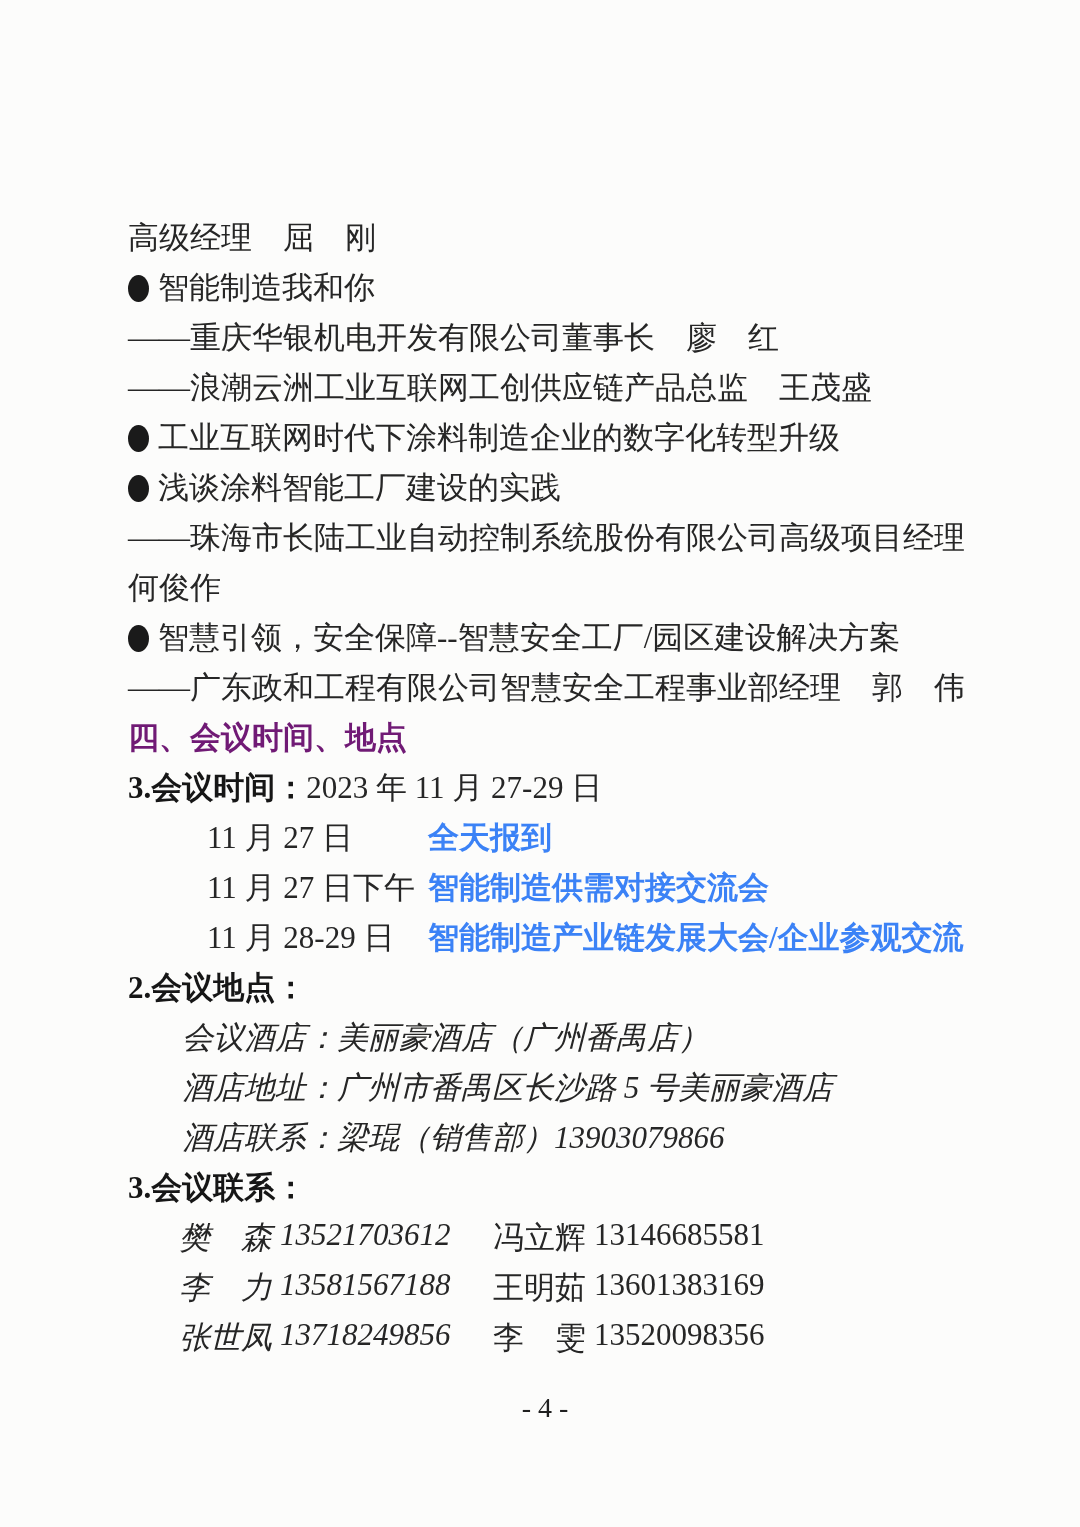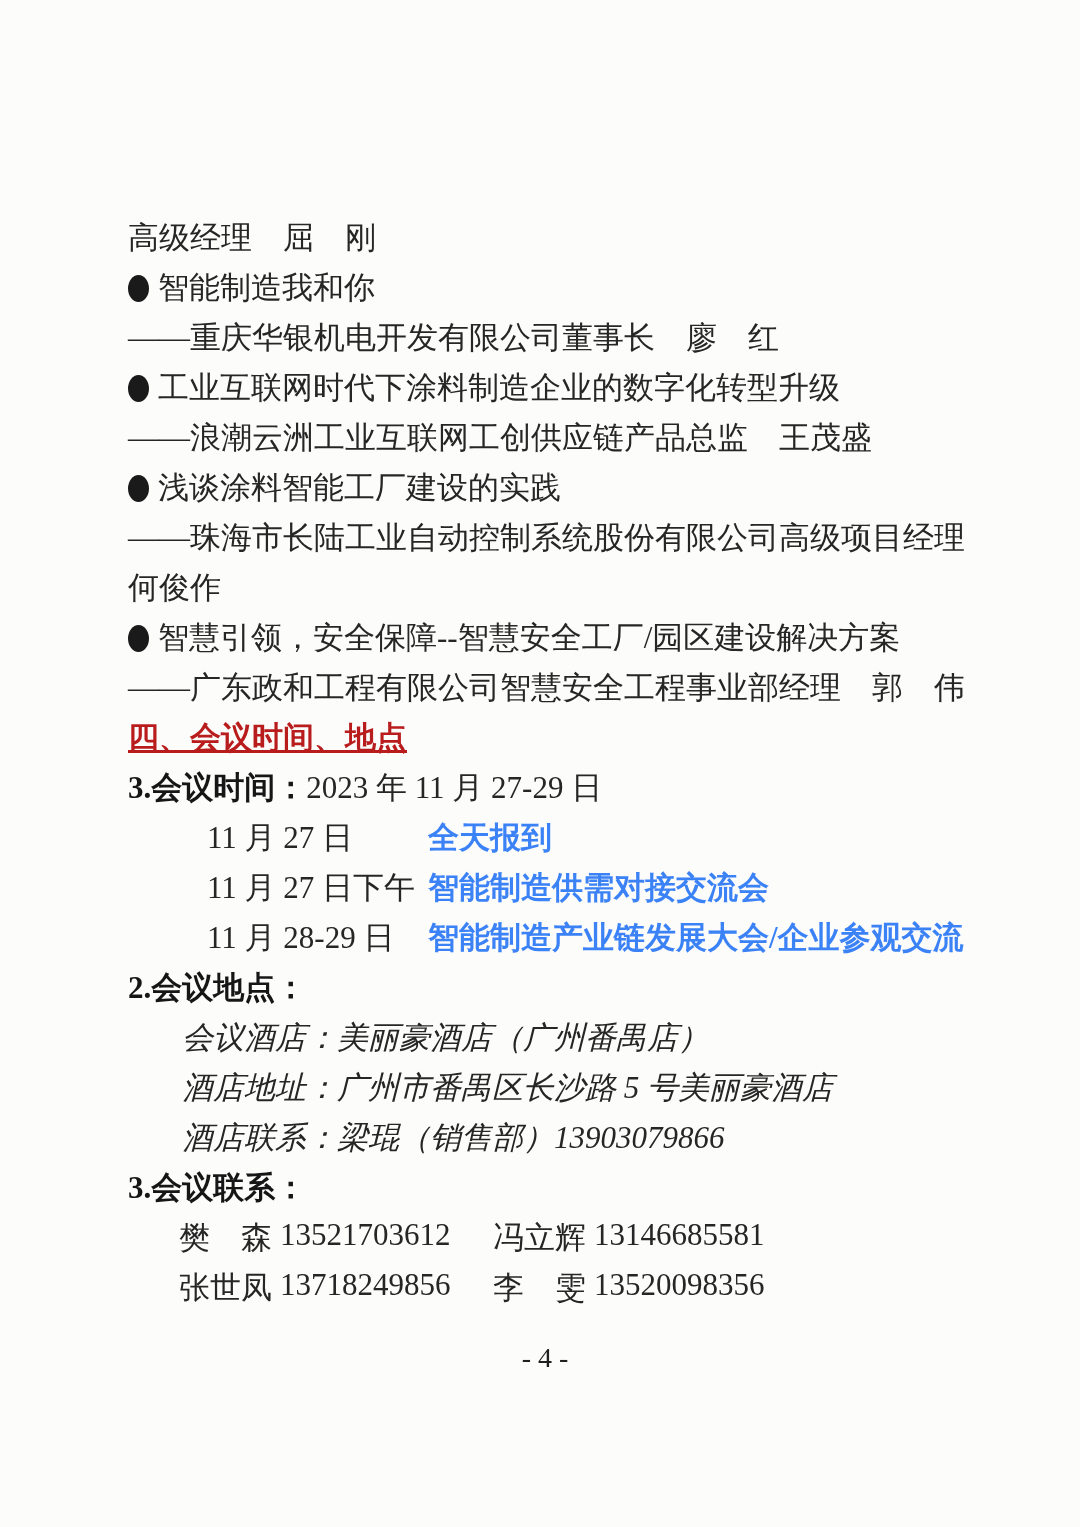--- a/index.html
+++ b/index.html
@@ -26,29 +26,29 @@
     font-size: 31px;
     color: #262626;
   }
   .bullet-dot {
     width: 21px; height: 27px;
     border-radius: 50%;
     background: #1a1a1a;
     margin-right: 9px;
     flex: none;
   }
-  .heading { font-weight: bold; color: #b91c1c; text-decoration: underline; }
+  .heading { font-weight: bold; color: #701a75; }
   .num-label { font-weight: bold; color: #161616; }
   .sched { margin-left: 79px; }
   .sched-date { display: inline-block; width: 221px; flex: none; }
   .sched-event { font-weight: bold; color: #3b82f6; }
   .indent { margin-left: 54px; font-style: italic; }
   .contacts { margin-left: 51px; }
   .ccell { display: flex; white-space: pre; }
-  .ccell.first { width: 314px; flex: none; }
+  .ccell.first { width: 314px; flex: none; font-style: italic; }
   .cname { display: inline-block; width: 101px; flex: none; }
   .pagenum {
     justify-content: center;
     margin-top: 20px;
     font-size: 28px;
     color: #1f1f1f;
   }
 </style>
 </head>
 <body>
@@ -62,25 +62,25 @@
 
     <div class="line">
       <span class="bullet-dot"></span>
       <span>智能制造我和你</span>
     </div>
     <div class="line">
       <span>——重庆华银机电开发有限公司董事长　廖　红</span>
     </div>
 
     <div class="line">
+      <span>——浪潮云洲工业互联网工创供应链产品总监　王茂盛</span>
+    </div>
+    <div class="line">
       <span class="bullet-dot"></span>
       <span>工业互联网时代下涂料制造企业的数字化转型升级</span>
-    </div>
-    <div class="line">
-      <span>——浪潮云洲工业互联网工创供应链产品总监　王茂盛</span>
     </div>
 
     <div class="line">
       <span class="bullet-dot"></span>
       <span>浅谈涂料智能工厂建设的实践</span>
     </div>
     <div class="line">
       <span>——珠海市长陆工业自动控制系统股份有限公司高级项目经理</span>
     </div>
     <div class="line">
@@ -136,20 +136,28 @@
     <div class="line contacts">
       <span class="ccell first">
         <span class="cname">樊　森</span><span>13521703612</span>
       </span>
       <span class="ccell">
         <span class="cname">冯立辉</span><span>13146685581</span>
       </span>
     </div>
     <div class="line contacts">
       <span class="ccell first">
+        <span class="cname">李　力</span><span>13581567188</span>
+      </span>
+      <span class="ccell">
+        <span class="cname">王明茹</span><span>13601383169</span>
+      </span>
+    </div>
+    <div class="line contacts">
+      <span class="ccell first">
         <span class="cname">张世凤</span><span>13718249856</span>
       </span>
       <span class="ccell">
         <span class="cname">李　雯</span><span>13520098356</span>
       </span>
     </div>
 
     <div class="line pagenum">
       <span>- 4 -</span>
     </div>

